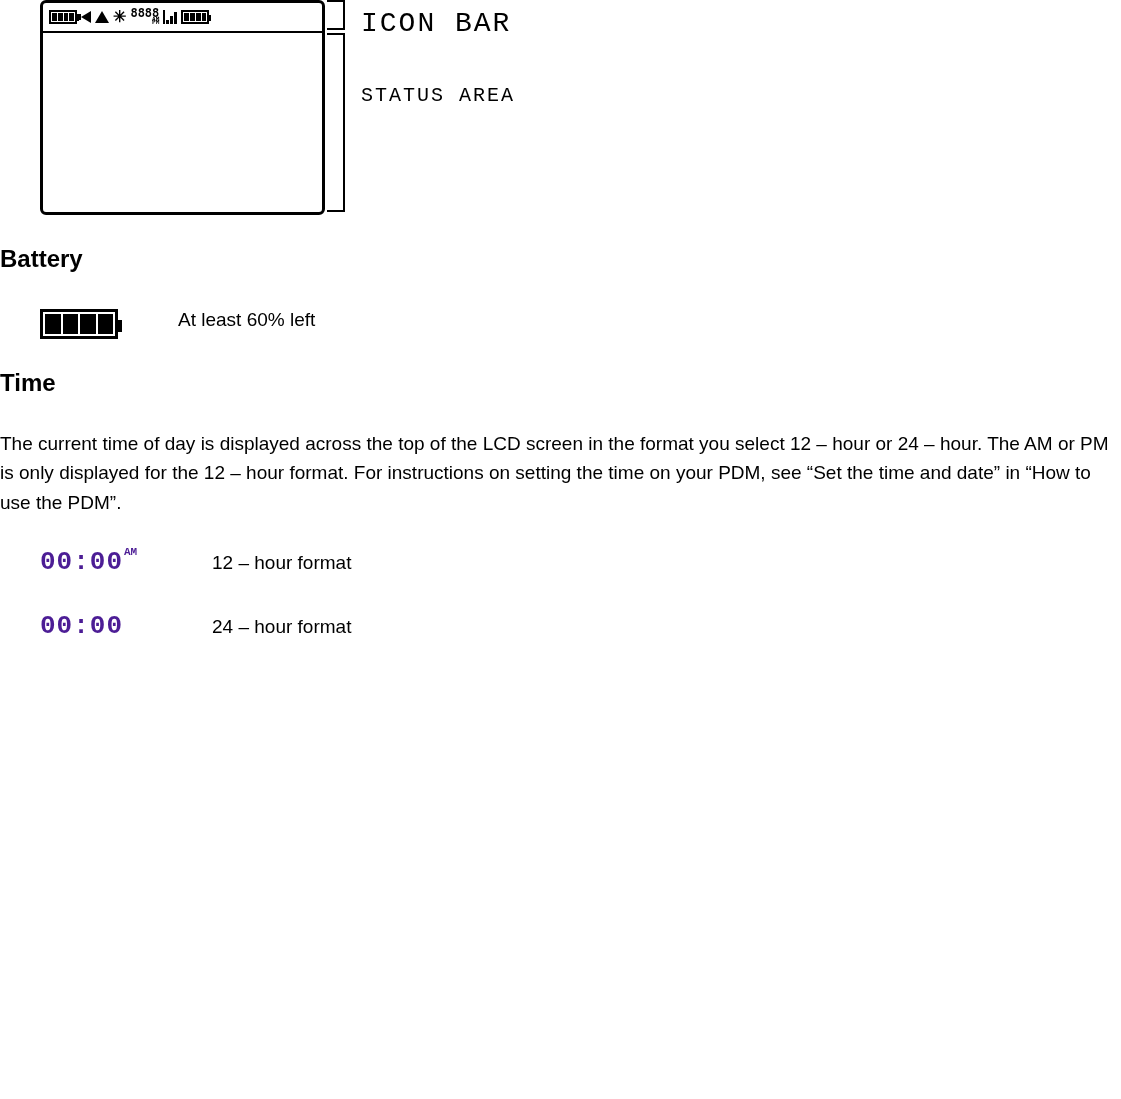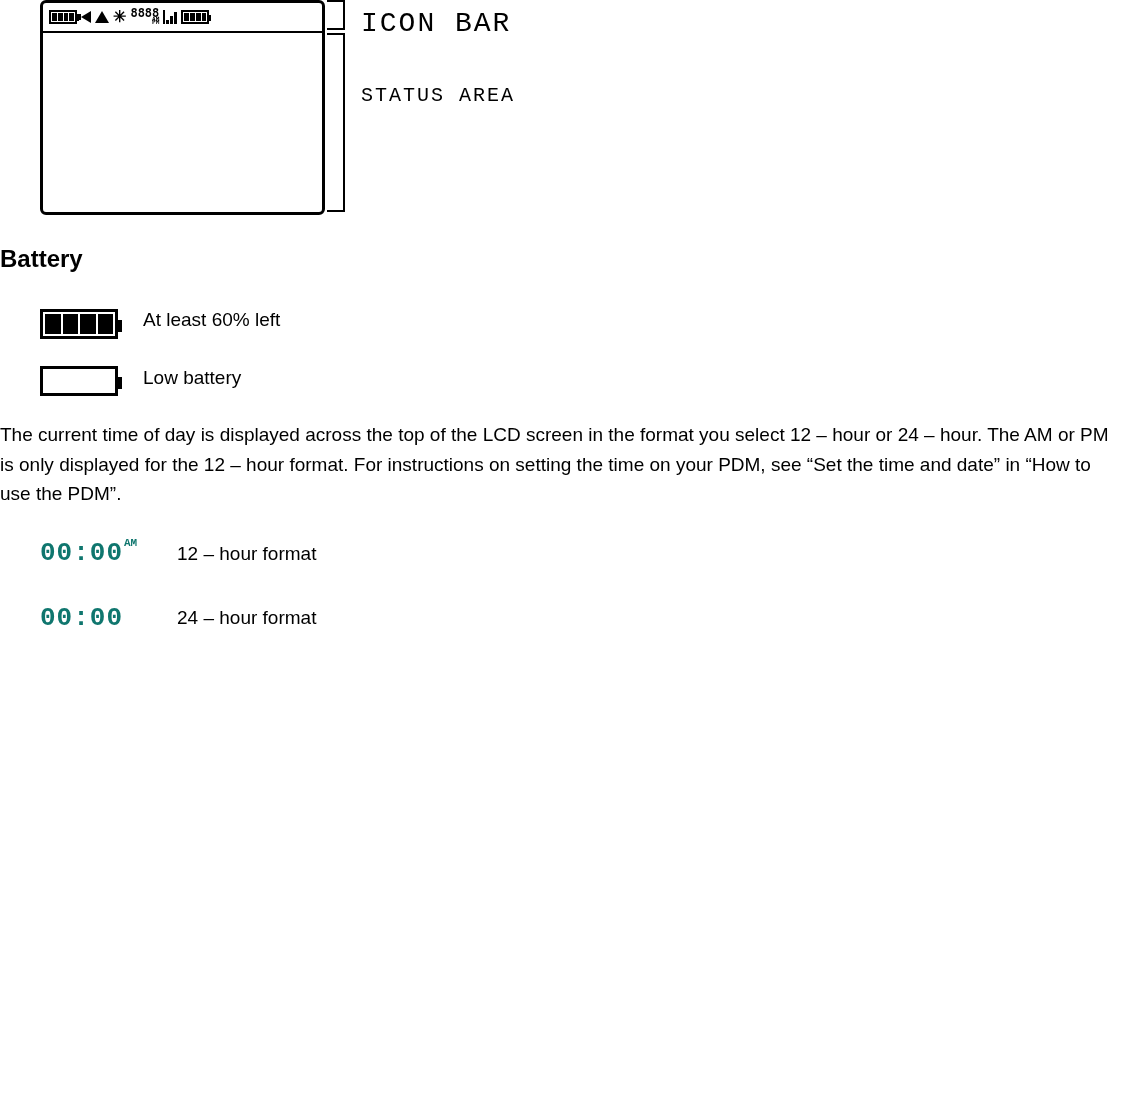--- a/index.html
+++ b/index.html
@@ -132,21 +132,21 @@
       font-size: 24px;
       font-weight: bold;
       margin: 25px 0 28px 0;
     }
     p.body {
       margin: 0 0 25px 0;
     }
     .icon-row {
       display: flex;
       align-items: flex-end;
-      gap: 25px;
+      gap: 60px;
       margin: 0 0 24px 40px;
     }
     .icon-row .lbl {
       font-size: 19px;
       padding-bottom: 4px;
     }
     .icon-row.tight { align-items: center; }
     .icon-row.tight .lbl { padding-bottom:0; }
 
     
@@ -168,21 +168,21 @@
       background:#000;
     }
     .batt .seg { flex:1; background:#000; }
     .batt.empty .seg { background: transparent; }
 
     
     .time-disp {
       font-family: "Courier New", monospace;
       font-size: 26px;
       font-weight: bold;
-      color: #0f766e;
+      color: #4c1d95;
       letter-spacing: 1px;
       display: inline-flex;
       align-items: flex-start;
       min-width: 112px;
     }
     .time-disp .ampm {
       font-size: 11px;
       margin-left: 1px;
       margin-top: 2px;
       letter-spacing:0;
@@ -247,27 +247,22 @@
   <div class="icon-row">
     <div class="batt">
       <div class="seg"></div>
         <div class="seg"></div>
         <div class="seg"></div>
         <div class="seg"></div>
     </div>
     <div class="lbl">At least 60% left</div>
   </div>
 
-  <div class="icon-row">
-    <div class="batt empty">
-      <div class="seg"></div>
-    </div>
-    <div class="lbl">Low battery</div>
-  </div>
-
+
+  <h2 class="sec2">Time</h2>
 
   <p class="body">The current time of day is displayed across the top of the LCD screen in the format you select 12 – hour or 24 – hour. The AM or PM is only displayed for the 12 – hour format. For instructions on setting the time on your PDM, see “Set the time and date” in “How to use the PDM”.</p>
 
   <div class="icon-row tight time-row">
     <span class="time-disp">
       <span>00:00</span>
         <span class="ampm">AM</span>
     </span>
     <span class="lbl">12 – hour format</span>
   </div>

